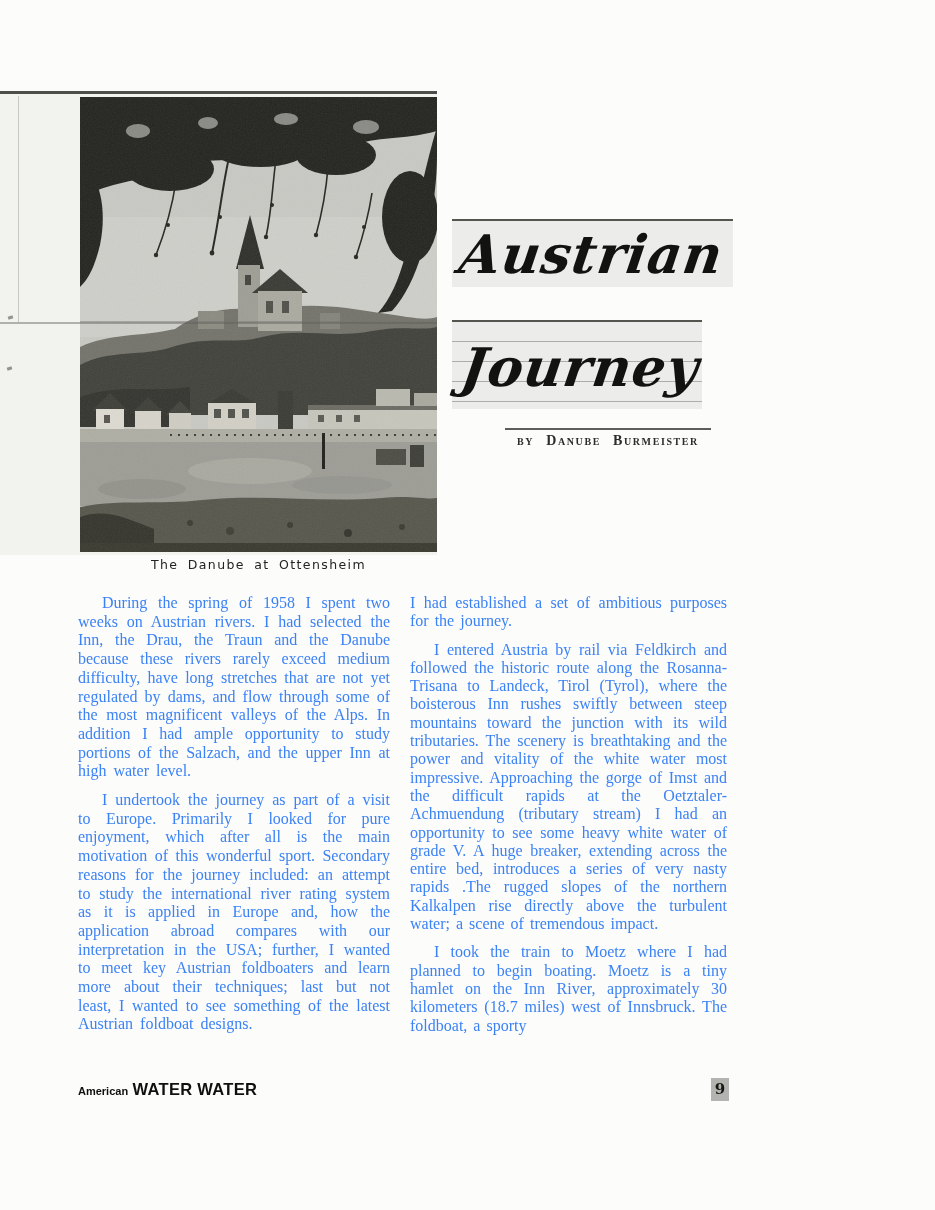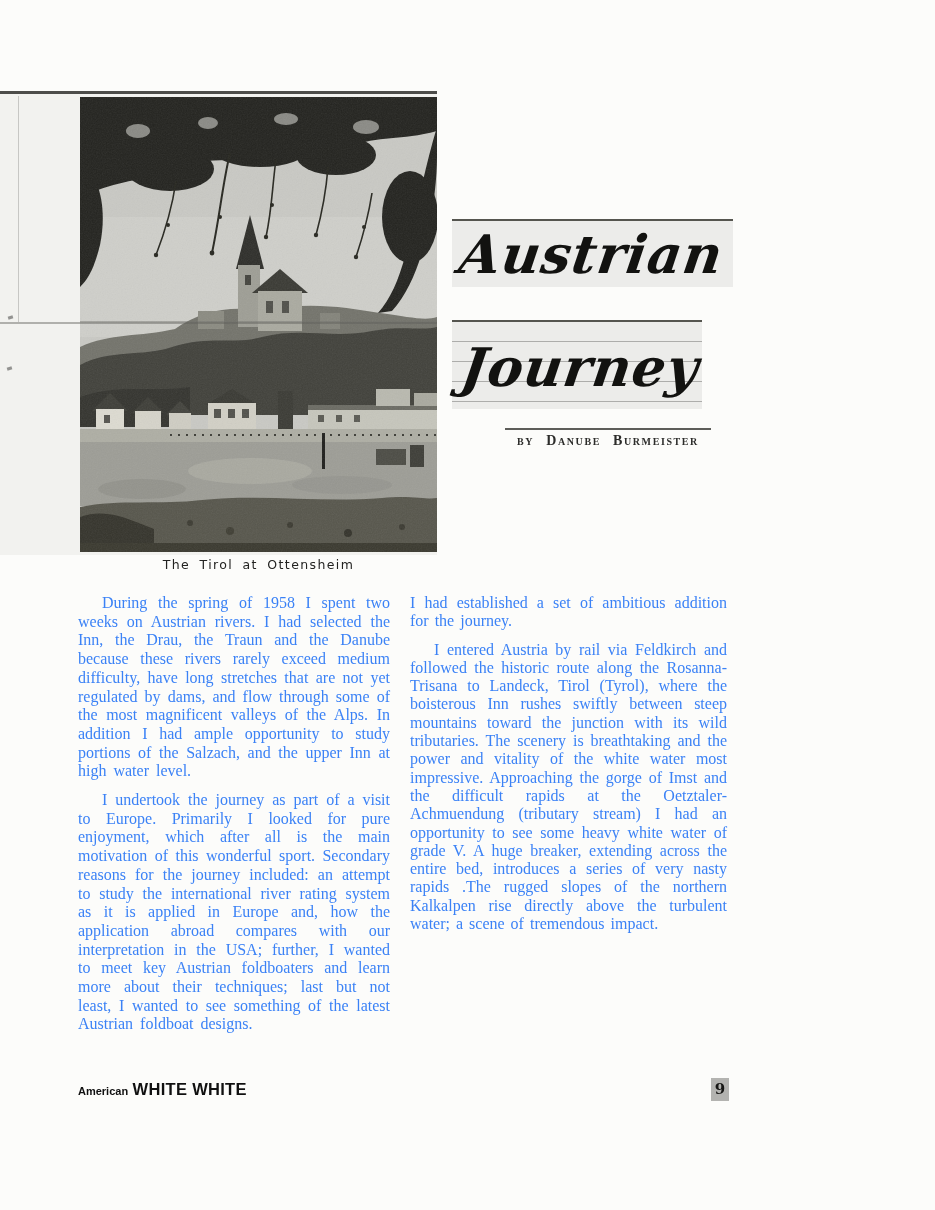--- a/index.html
+++ b/index.html
@@ -175,42 +175,43 @@
       <rect x="0" y="224" width="357" height="1.4" fill="#6f6f6a" opacity="0.45"></rect>
 
       <rect x="0" y="0" width="357" height="455" filter="url(#grain)" opacity="0.5"></rect>
     </svg>
   </figure>
 
   <div class="crease"></div>
   <div class="tick tick-1"></div>
   <div class="tick tick-2"></div>
 
-  <div class="photo-caption">The Tirol at Ottensheim</div>
+  <div class="photo-caption">The Danube at Ottensheim</div>
 
   <div class="title-block title-austrian">
     <span class="script">Austrian</span>
   </div>
   <div class="title-block title-journey">
     <span class="script">Journey</span>
   </div>
 
   <div class="byline-wrap">
     <span>by Danube Burmeister</span>
   </div>
 
   <div class="col col-left">
     <p>During the spring of 1958 I spent two weeks on Austrian rivers. I had selected the Inn, the Drau, the Traun and the Danube because these rivers rarely exceed medium difficulty, have long stretches that are not yet regulated by dams, and flow through some of the most magnificent valleys of the Alps. In addition I had ample opportunity to study portions of the Salzach, and the upper Inn at high water level.</p>
     <p>I undertook the journey as part of a visit to Europe. Primarily I looked for pure enjoyment, which after all is the main motivation of this wonderful sport. Secondary reasons for the journey included: an attempt to study the international river rating system as it is applied in Europe and, how the application abroad compares with our interpretation in the USA; further, I wanted to meet key Austrian foldboaters and learn more about their techniques; last but not least, I wanted to see something of the latest Austrian foldboat designs.</p>
   </div>
 
   <div class="col col-right">
-    <p class="cont">I had established a set of ambitious addition for the journey.</p>
+    <p class="cont">I had established a set of ambitious purposes for the journey.</p>
     <p>I entered Austria by rail via Feldkirch and followed the historic route along the Rosanna-Trisana to Landeck, Tirol (Tyrol), where the boisterous Inn rushes swiftly between steep mountains toward the junction with its wild tributaries. The scenery is breathtaking and the power and vitality of the white water most impressive. Approaching the gorge of Imst and the difficult rapids at the Oetztaler-Achmuendung (tributary stream) I had an opportunity to see some heavy white water of grade V. A huge breaker, extending across the entire bed, introduces a series of very nasty rapids .The rugged slopes of the northern Kalkalpen rise directly above the turbulent water; a scene of tremendous impact.</p>
+    <p>I took the train to Moetz where I had planned to begin boating. Moetz is a tiny hamlet on the Inn River, approximately 30 kilometers (18.7 miles) west of Innsbruck. The foldboat, a sporty</p>
   </div>
 
   <div class="footer-brand">
     <span class="brand-prefix">American</span>
-    <span class="brand-main">WHITE WHITE</span>
+    <span class="brand-main">WATER WATER</span>
   </div>
   <div class="page-badge">9</div>
 
 </div>
 
 </body></html>

